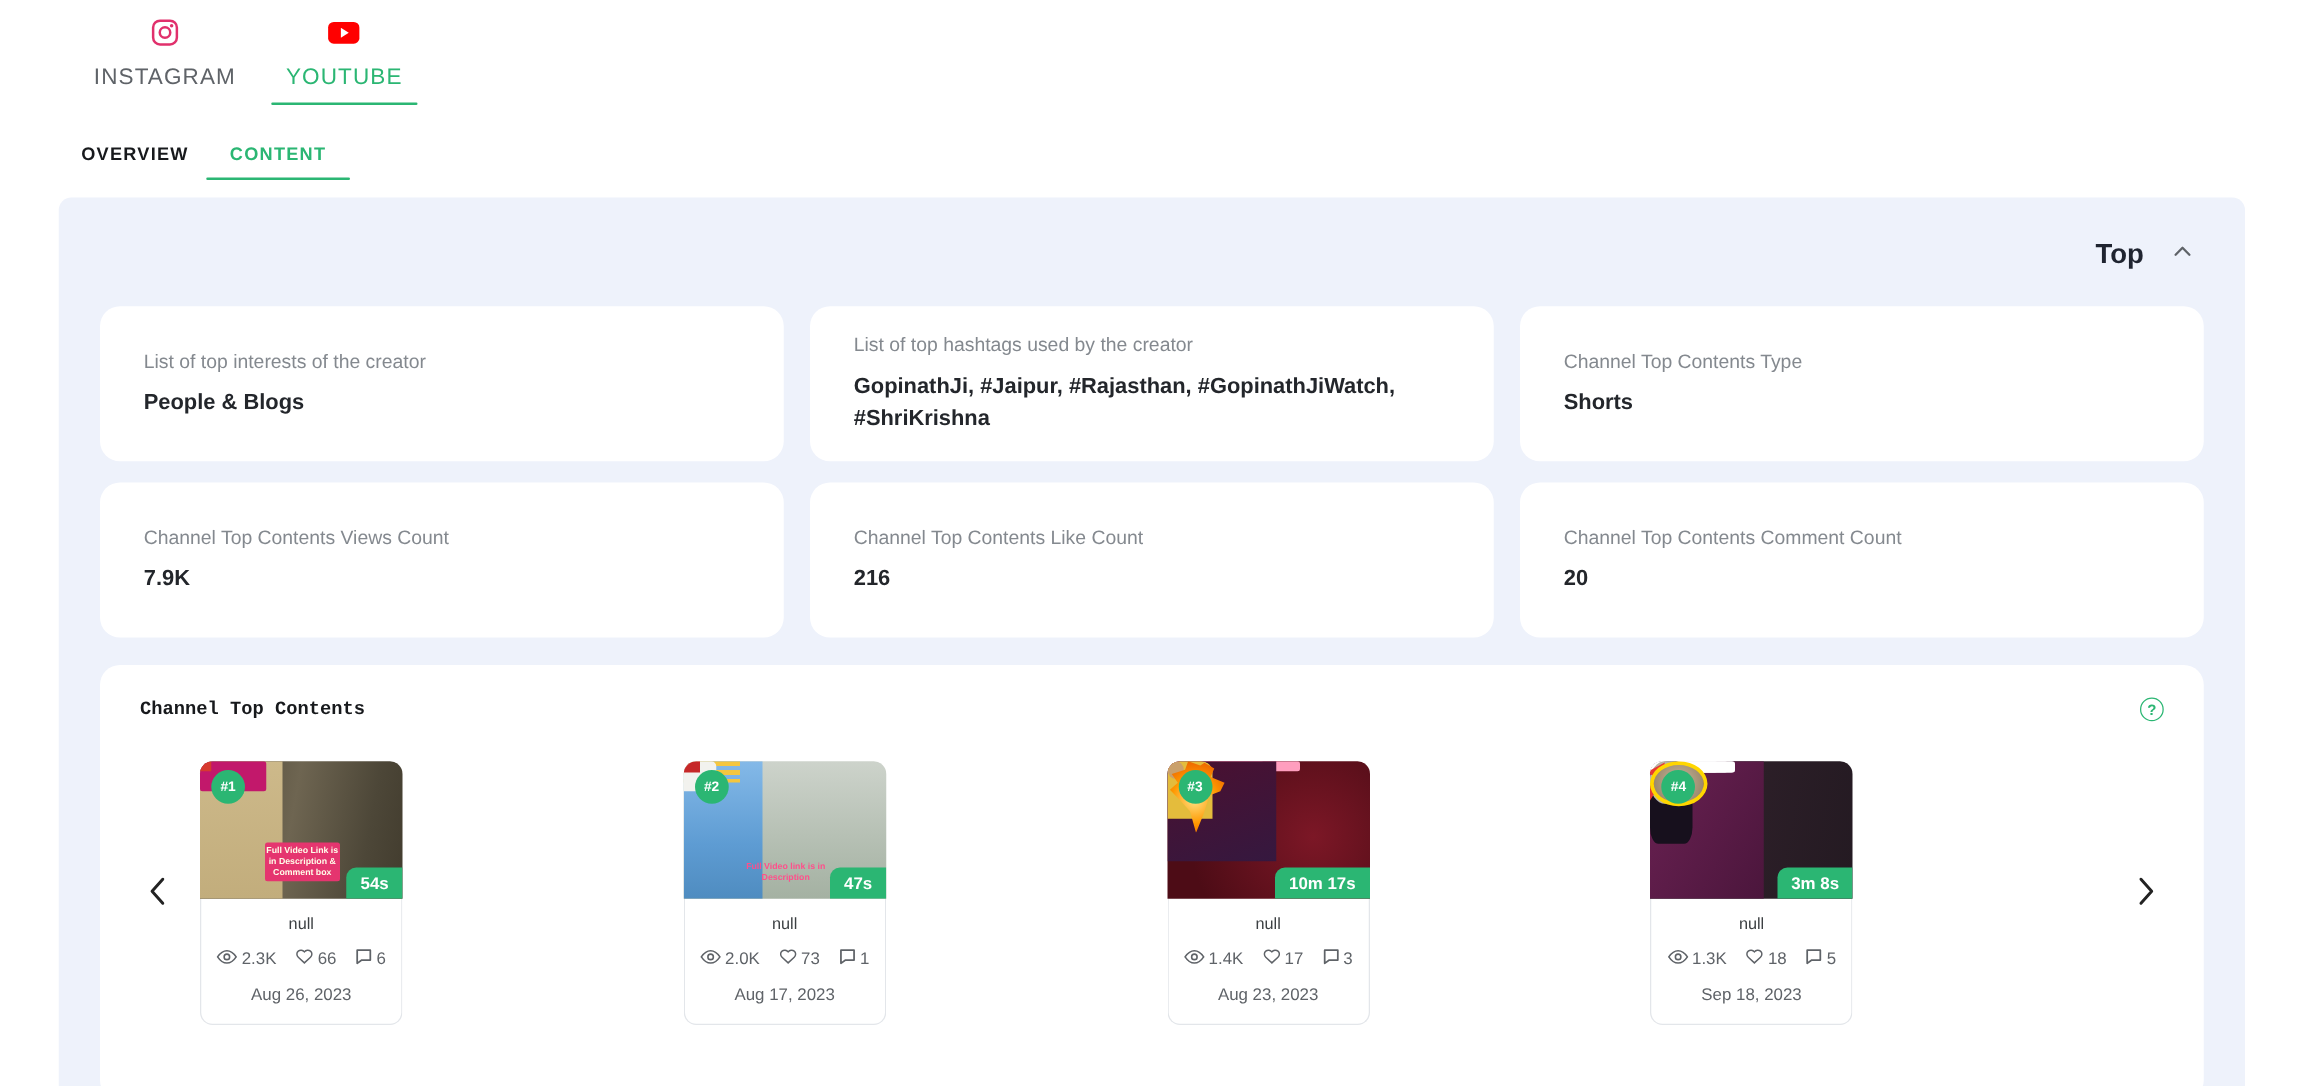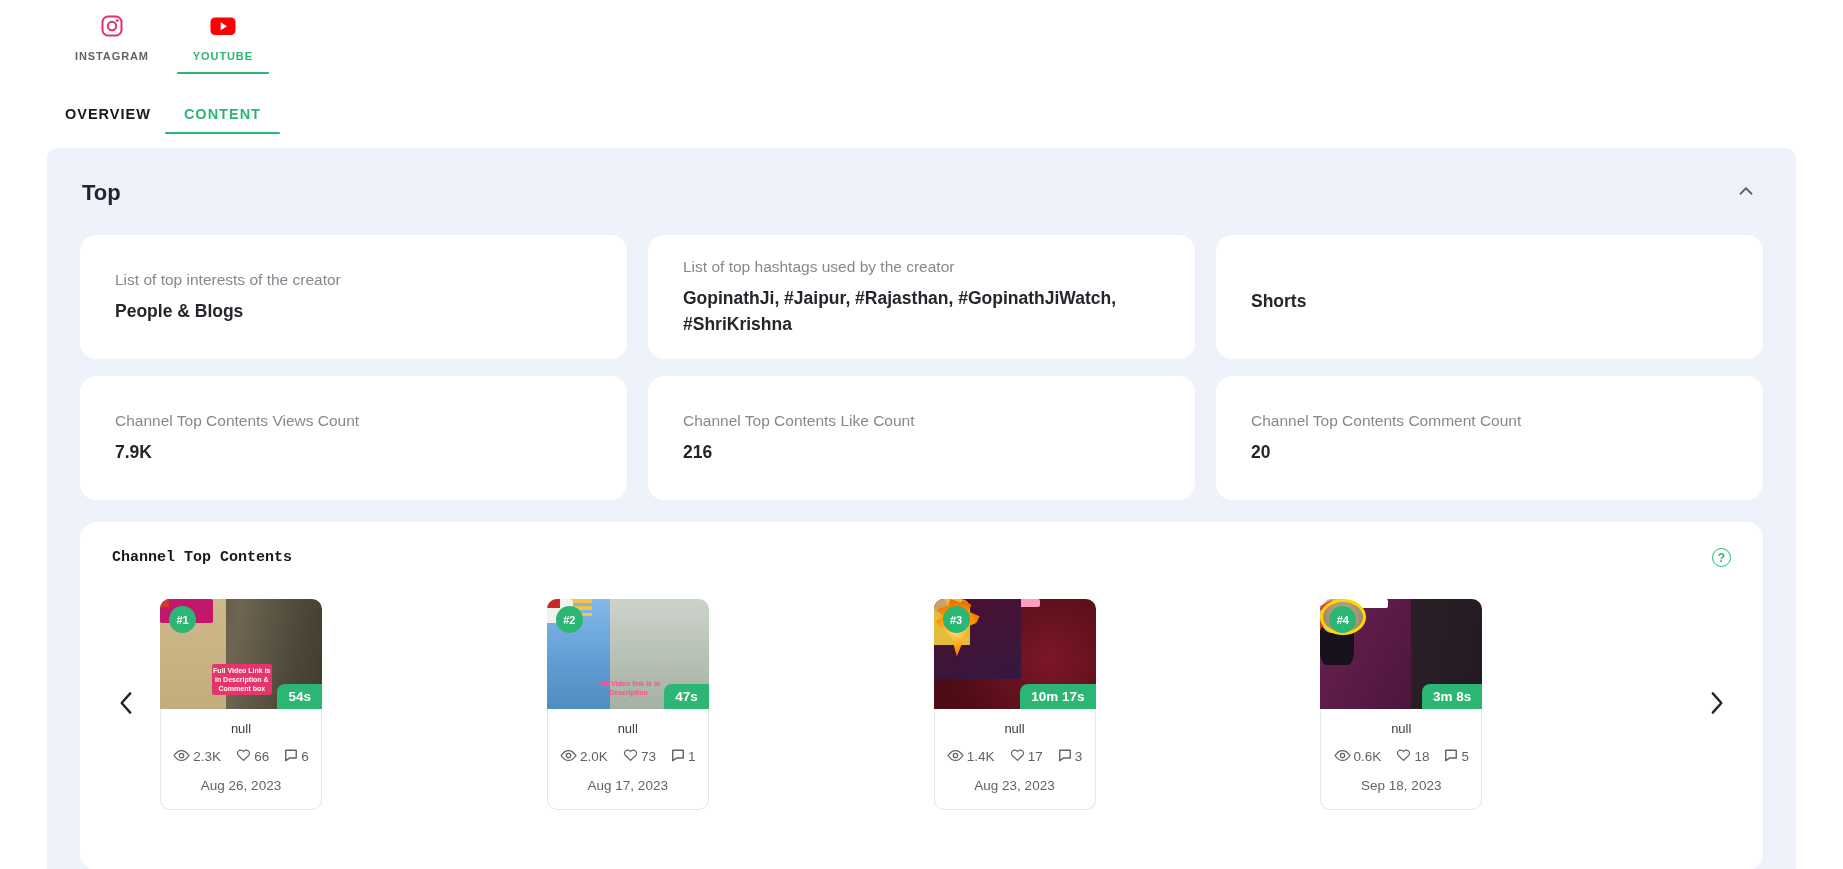--- a/index.html
+++ b/index.html
@@ -3,36 +3,36 @@
 <meta charset="utf-8">
 <style>
   * { margin:0; padding:0; box-sizing:border-box; }
   html,body { width:1843px; height:869px; overflow:hidden; background:#fff;
     font-family:"Liberation Sans", sans-serif; color:#202124; }
 
   
   .platform-tabs { display:flex; gap:16px; padding:10px 0 0 63px; }
   .ptab { display:flex; flex-direction:column; align-items:center; gap:8px;
     padding:4px 12px 12px; cursor:pointer; min-width:92px; position:relative; }
-  .ptab .plabel { font-size:11px; font-weight:bold; letter-spacing:.9px; color:#5f6368;text-align:right; }
+  .ptab .plabel { font-size:18px; font-weight:normal; letter-spacing:.9px; color:#5f6368;text-align:right; }
   .ptab.active .plabel { color:#2bb673; }
   .ptab.active::after { content:""; position:absolute; left:0; right:0; bottom:0;
     height:2.5px; background:#2bb673; border-radius:2px; }
 
   .section-tabs { display:flex; gap:14px; padding:26px 0 0 65px; }
   .stab { font-size:14.5px; font-weight:bold; letter-spacing:1px; padding:6px 0 12px;
     cursor:pointer; color:#17191c; position:relative; }
   .stab.active { color:#2bb673; padding:6px 19px 12px; }
   .stab.active::after { content:""; position:absolute; left:0; right:0; bottom:0;
     height:2.5px; background:#2bb673; border-radius:2px; }
 
   
   .panel { margin:14px 47px 0; background:#eef2fb; border-radius:10px 10px 0 0;
     padding:28px 33px 40px; min-height:720px; }
-  .panel-head { display:flex; justify-content:space-between; align-items:center; padding:0 2px; }
+  .panel-head { display:flex; justify-content:flex-end; align-items:center; padding:0 2px;gap:16px; }
   .panel-title { font-size:22px; font-weight:bold; color:#1f2430; }
   .collapse-btn { background:none; border:none; cursor:pointer; color:#5f6368;
     display:flex; align-items:center; padding:4px; }
 
   .cards-grid { display:grid; grid-template-columns:repeat(3,1fr); gap:17px 21px; margin-top:26px; }
   .info-card { background:#fff; border-radius:16px; padding:16px 35px; min-height:124px;
     display:flex; flex-direction:column; justify-content:center; }
   .info-label { font-size:15.5px; color:#84898f; line-height:1.3; }
   .info-value { font-size:17.5px; font-weight:bold; color:#23262b; margin-top:9px; line-height:1.45; }
 
@@ -172,20 +172,21 @@
   <div class="cards-grid">
     <div class="info-card">
       <div class="info-label">List of top interests of the creator</div>
       <div class="info-value">People &amp; Blogs</div>
     </div>
     <div class="info-card">
       <div class="info-label">List of top hashtags used by the creator</div>
       <div class="info-value">GopinathJi, #Jaipur, #Rajasthan, #GopinathJiWatch, #ShriKrishna</div>
     </div>
     <div class="info-card">
+      <div class="info-label">Channel Top Contents Type</div>
       <div class="info-value">Shorts</div>
     </div>
     <div class="info-card">
       <div class="info-label">Channel Top Contents Views Count</div>
       <div class="info-value">7.9K</div>
     </div>
     <div class="info-card">
       <div class="info-label">Channel Top Contents Like Count</div>
       <div class="info-value">216</div>
     </div>
@@ -356,21 +357,21 @@
             <span class="duration">3m 8s</span>
           </div>
           <div class="vinfo">
             <div class="vtitle">null</div>
             <div class="vstats">
               <span class="stat">
                 <span><svg width="17" height="13" viewBox="0 0 24 17">
                       <path d="M1.5 8.5c3.2-4.8 6.8-7 10.5-7s7.3 2.2 10.5 7c-3.2 4.8-6.8 7-10.5 7s-7.3-2.2-10.5-7z" fill="none" stroke="#5f6368" stroke-width="1.8"></path>
                       <circle cx="12" cy="8.5" r="3.1" fill="none" stroke="#5f6368" stroke-width="1.8"></circle>
                     </svg></span>
-                <span>0.6K</span>
+                <span>1.3K</span>
               </span>
               <span class="stat">
                 <span><svg width="15" height="14" viewBox="0 0 24 22">
                       <path d="M12 19.5 4.2 12.2C1.8 9.9 1.8 6.3 4.2 4.4c2.3-1.9 5.8-1.5 7.8 1 2-2.5 5.5-2.9 7.8-1 2.4 1.9 2.4 5.5 0 7.8L12 19.5z" fill="none" stroke="#5f6368" stroke-width="1.9"></path>
                     </svg></span>
                 <span>18</span>
               </span>
               <span class="stat">
                 <span><svg width="14" height="14" viewBox="0 0 16 16">
                       <path d="M2 2.5h12v9H6.2L2 14.5z" fill="none" stroke="#5f6368" stroke-width="1.6" stroke-linejoin="round"></path>

